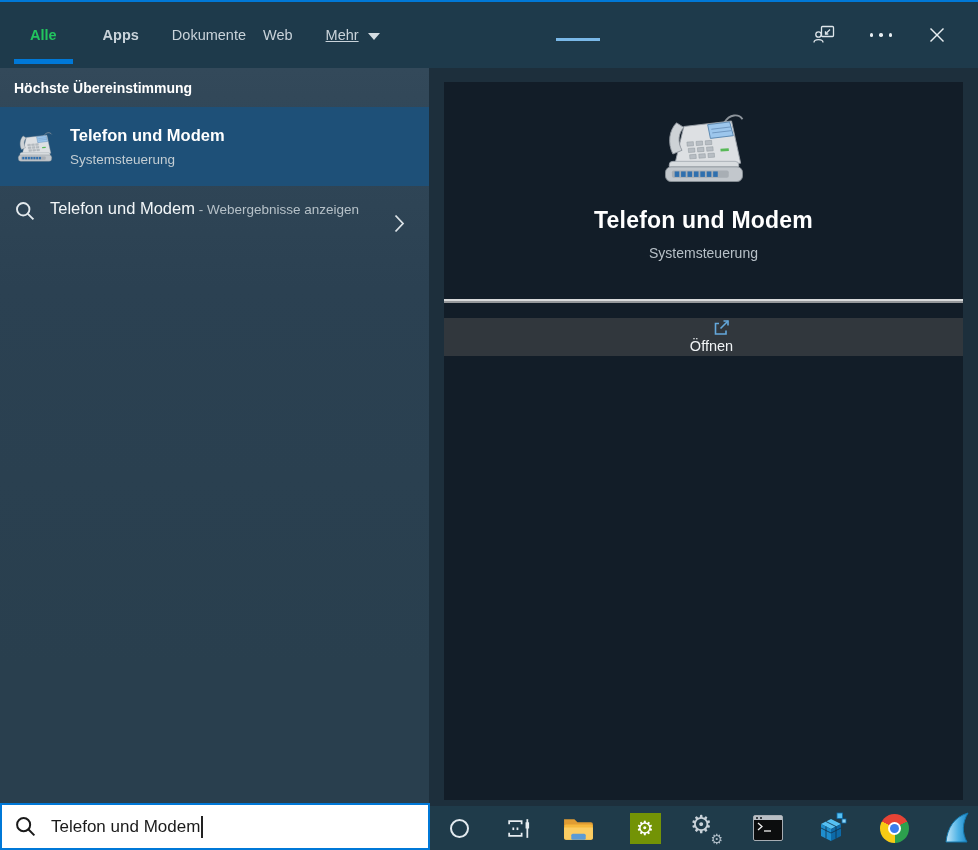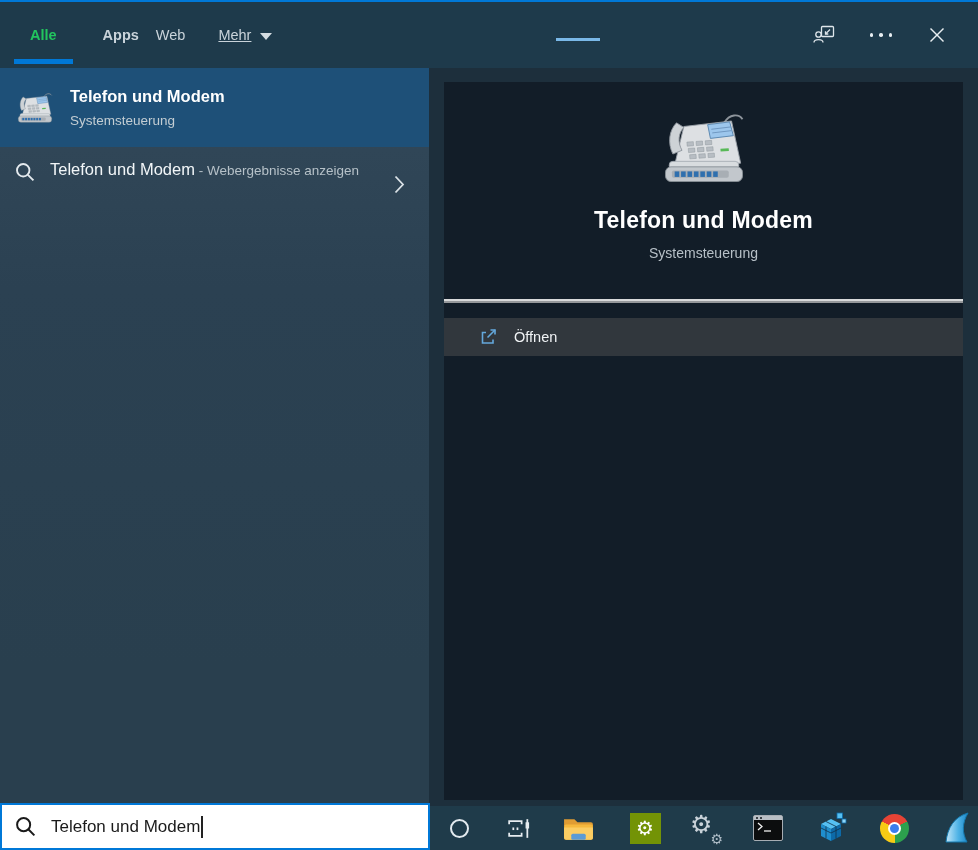--- a/index.html
+++ b/index.html
@@ -47,21 +47,21 @@
 
   
   .right-outer { position:absolute; left:429px; top:68px; width:549px; height:738px; background:#1d2f3c; }
   .card { position:absolute; left:15px; top:14px; width:519px; height:718px; background:#121d28; }
   .hero { height:217px; text-align:center; }
   .hero .bigicon { margin-top:26px; }
   .detail-title { color:#ffffff; font-size:23px; font-weight:600; margin-top:14px; letter-spacing:0.2px; }
   .detail-sub { color:#b7c0c7; font-size:14px; margin-top:11px; }
   .divider { height:4px; background:linear-gradient(#d8d9da 0 38%, #2c333b 38% 60%, #95989b 60% 100%); }
   .card-gap { height:15px; background:#121d28; }
-  .action-row { height:38px; background:#31373d; display:flex; align-items:center; }
+  .action-row { height:38px; background:#31373d; display:flex; align-items:center;flex-direction:column; }
   .action-row .aicon { margin-left:34px; display:flex; }
   .action-label { color:#f0f3f5; font-size:14.5px; margin-left:16px; }
 
   
   .searchbox { position:absolute; left:0; top:803px; width:430px; height:47px; background:#ffffff;
                border:2px solid #0078d7; display:flex; align-items:center; z-index:10; }
   .searchbox .sicon { margin-left:13px; display:flex; }
   .search-text { margin-left:15px; color:#1b1b1b; font-size:17px; white-space:pre; }
   .cursor { display:inline-block; width:1.5px; height:22px; background:#222; margin-left:1px; vertical-align:-4px;
             animation:blink 1.1s steps(1) infinite; }
@@ -134,20 +134,23 @@
 
     <div class="header">
       <div class="tabs">
         <div class="tab active">
           <span>Alle</span>
           <div class="underline"></div>
         </div>
         <div class="tab t-apps">
           <span>Apps</span>
         </div>
+        <div class="tab t-dok">
+          <span>Dokumente</span>
+        </div>
         <div class="tab t-web">
           <span>Web</span>
         </div>
         <div class="tab t-mehr">
           <span>Mehr</span>
           <span class="caret-down"></span>
         </div>
       </div>
       <div class="top-icons">
         <div class="ticon" aria-label="feedback-icon">
@@ -169,20 +172,21 @@
         <div class="ticon" aria-label="close-icon">
           <svg width="20" height="20" viewBox="0 0 20 20" stroke="#e8eef2" stroke-width="1.4">
             <line x1="3.5" y1="3.5" x2="16.5" y2="16.5"></line>
             <line x1="16.5" y1="3.5" x2="3.5" y2="16.5"></line>
           </svg>
         </div>
       </div>
     </div>
 
     <div class="left-panel">
+      <div class="section-label">Höchste Übereinstimmung</div>
 
       <div class="best-row">
         <svg class="ricon" viewBox="0 0 96 84">
             <use href="#faxphone"></use>
           </svg>
         <div class="best-texts">
           <div class="best-title">Telefon und Modem</div>
           <div class="best-sub">Systemsteuerung</div>
         </div>
       </div>

